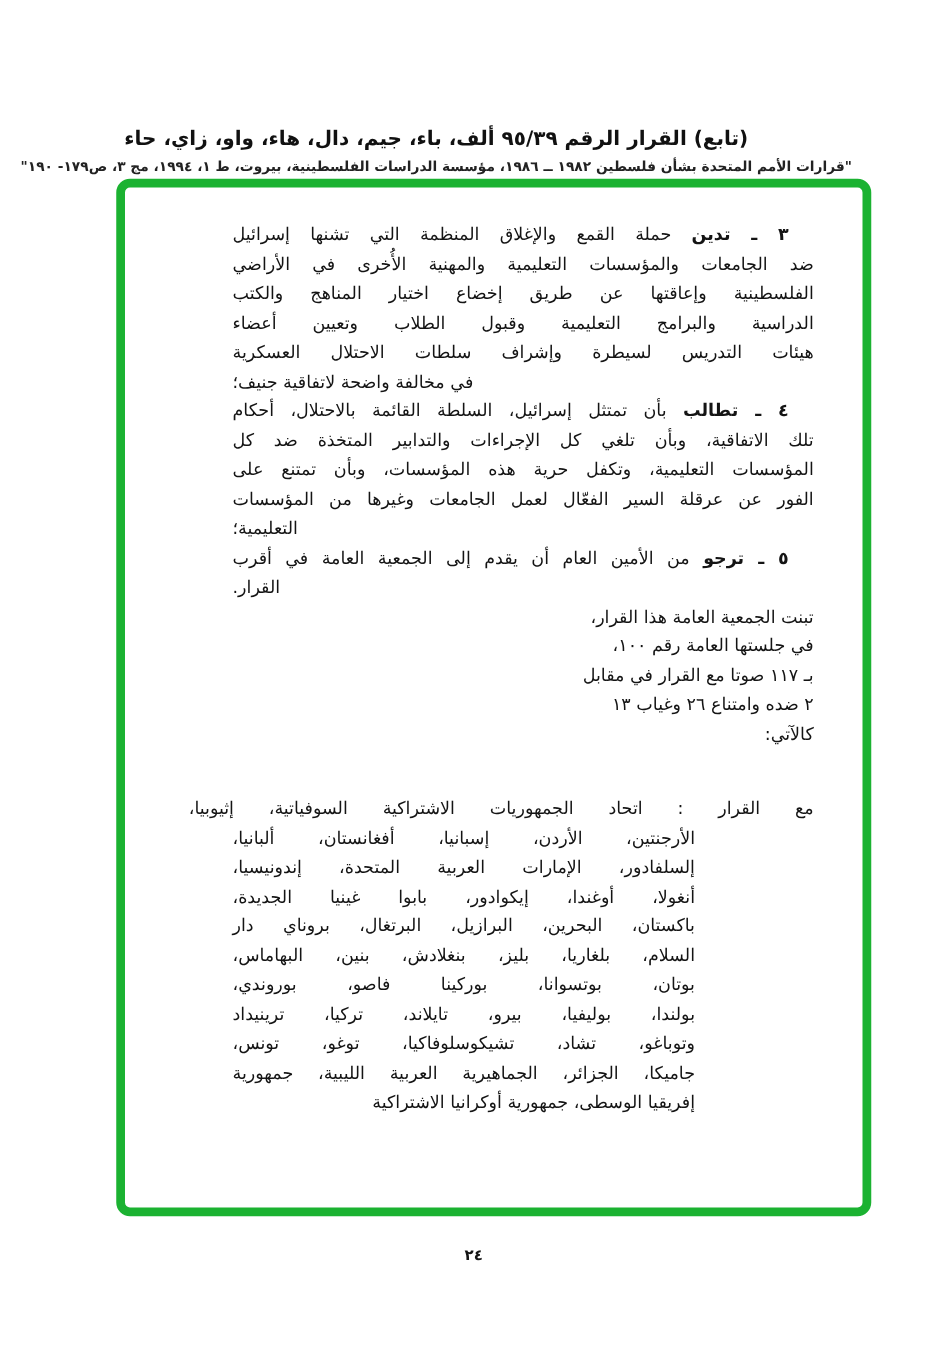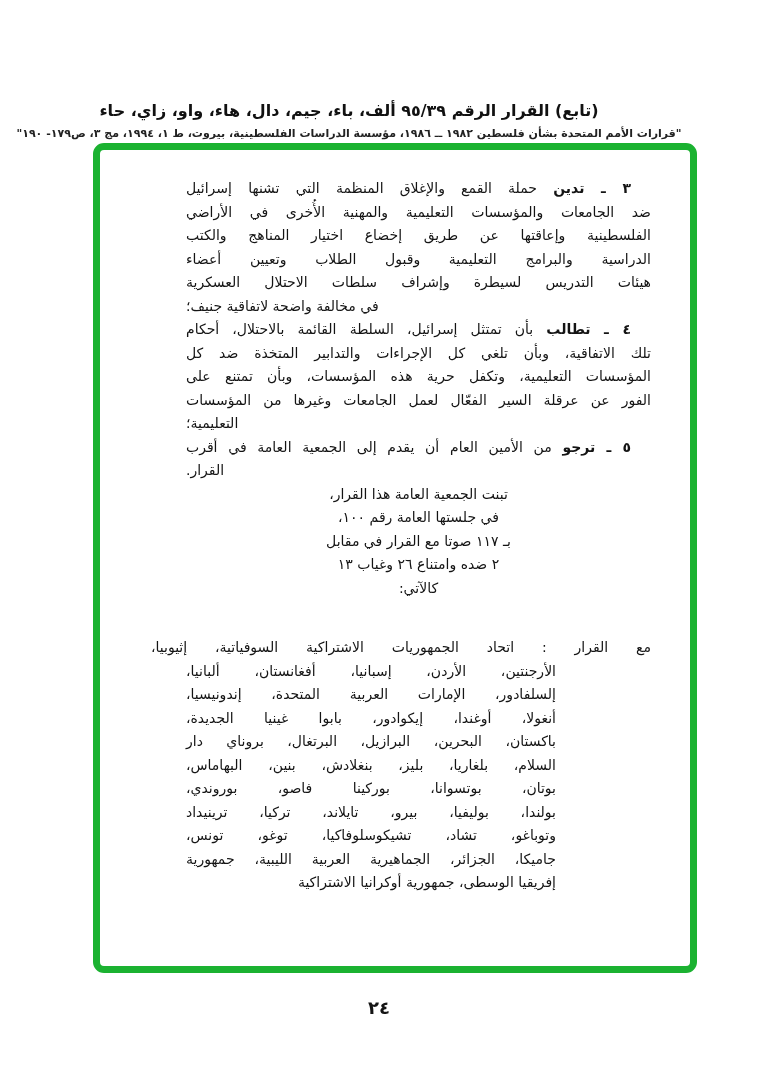--- a/index.html
+++ b/index.html
@@ -30,28 +30,28 @@
   .content {
     position: absolute; left: 111px; top: 150px; width: 590px;
     box-sizing: border-box;
     padding: 27px 50px 0 75px;
     direction: rtl;
     font-size: 14px; line-height: 23.5px;
   }
   .ln { min-height: 23.5px; }
   .j  { text-align: justify; text-align-last: justify; }
   .r  { text-align: left; }
-  .c  { text-align: center; }
+  .c  { }
   .ind { padding-right: 20px; }
   .vote-first { margin-left: -35px; margin-top: 36px; }
   .vj { margin-right: 95px; text-align: justify; text-align-last: justify; }
   .vl { margin-right: 95px; text-align: right; }
   .pagenum {
     position: absolute; top: 997px; left: 0; width: 758px;
-    text-align: center; font-weight: bold; font-size: 18px; direction: rtl;
+    text-align: center; font-weight: bold; font-size: 12px; direction: rtl;
   }
 </style>
 </head>
 <body>
 
 <div class="header">
   <div class="title">(تابع) القرار الرقم ٩٥/٣٩ ألف، باء، جيم، دال، هاء، واو، زاي، حاء</div>
   <div class="source">"قرارات الأمم المتحدة بشأن فلسطين ١٩٨٢ ــ ١٩٨٦، مؤسسة الدراسات الفلسطينية، بيروت، ط ١، ١٩٩٤، مج ٣، ص١٧٩- ١٩٠"</div>
 </div>
 

